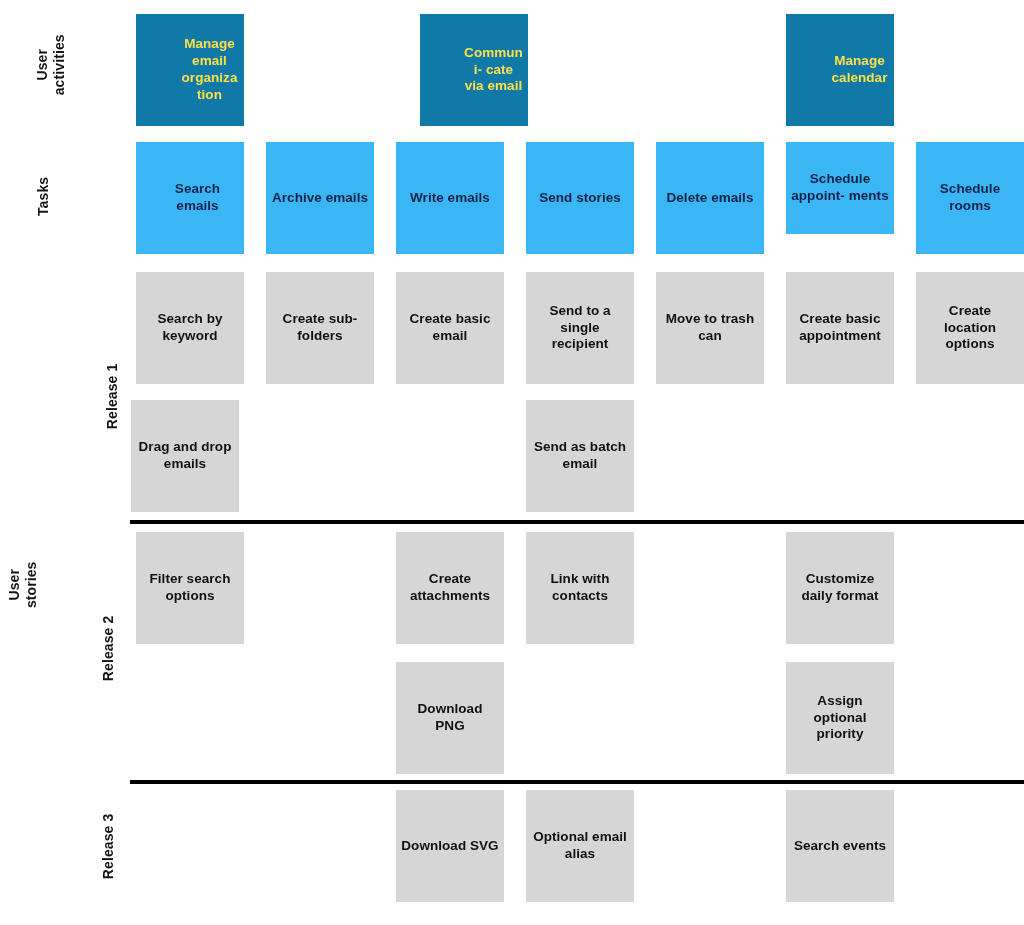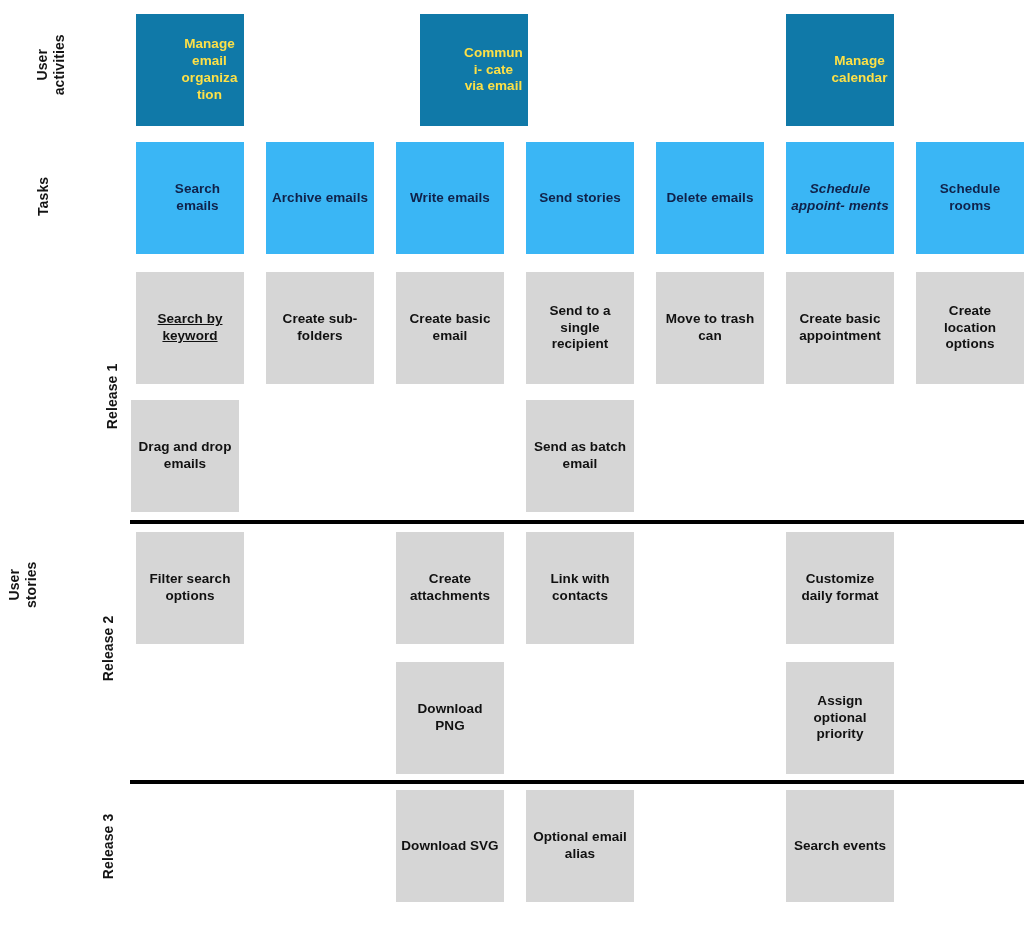--- a/index.html
+++ b/index.html
@@ -123,31 +123,31 @@
 emails</span>
   </div>
   <div class="card task" style="left:526px; top:142px; width:108px; height:112px;">
     <span>Send
 stories</span>
   </div>
   <div class="card task" style="left:656px; top:142px; width:108px; height:112px;">
     <span>Delete
 emails</span>
   </div>
-  <div class="card task" style="left:786px; top:142px; width:108px; height:112px;font-style:italic;">
+  <div class="card task" style="left:786px; top:142px; width:108px; height:92px;">
     <span>Schedule
 appoint-
 ments</span>
   </div>
   <div class="card task" style="left:916px; top:142px; width:108px; height:112px;">
     <span>Schedule
 rooms</span>
   </div>
 
-  <div class="card story" style="left:136px; top:272px; width:108px; height:112px;text-decoration:underline;">
+  <div class="card story" style="left:136px; top:272px; width:108px; height:112px;">
     <span>Search by
 keyword</span>
   </div>
   <div class="card story" style="left:266px; top:272px; width:108px; height:112px;">
     <span>Create
 sub-folders</span>
   </div>
   <div class="card story" style="left:396px; top:272px; width:108px; height:112px;">
     <span>Create
 basic email</span>

